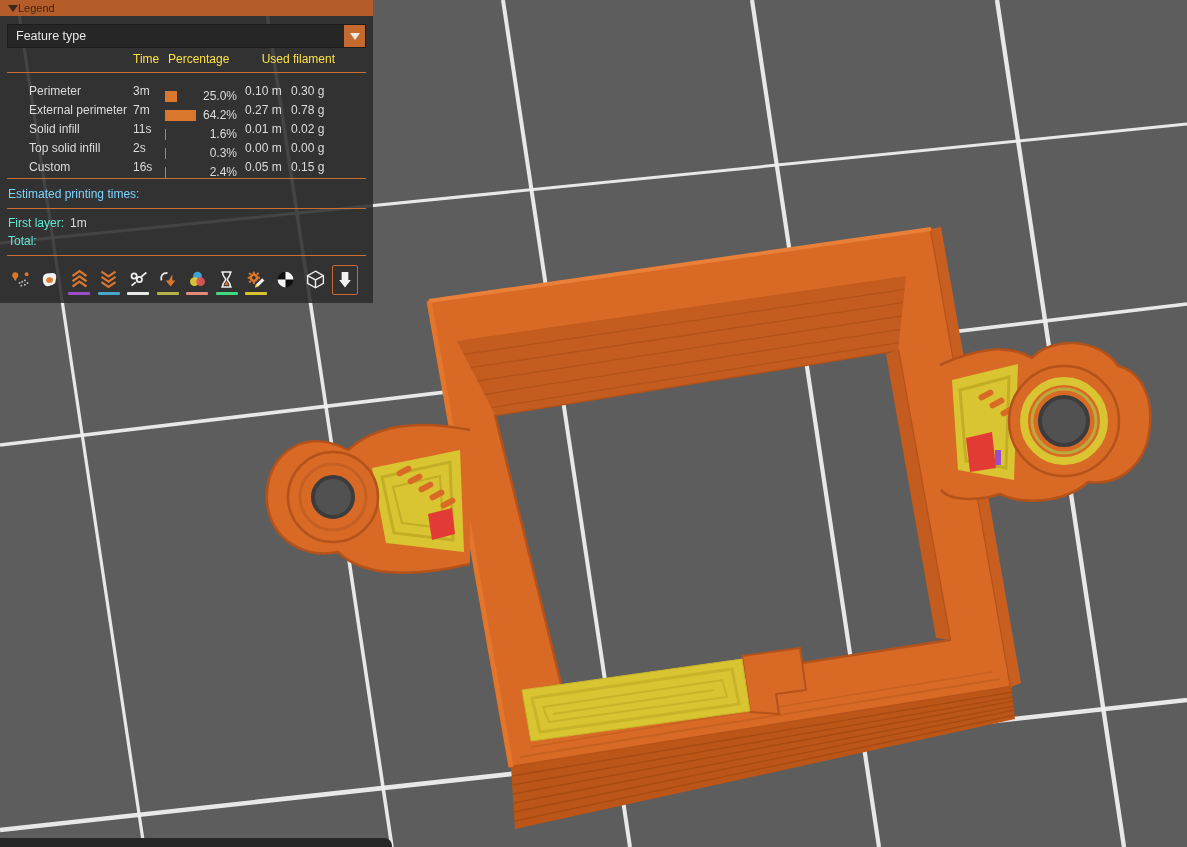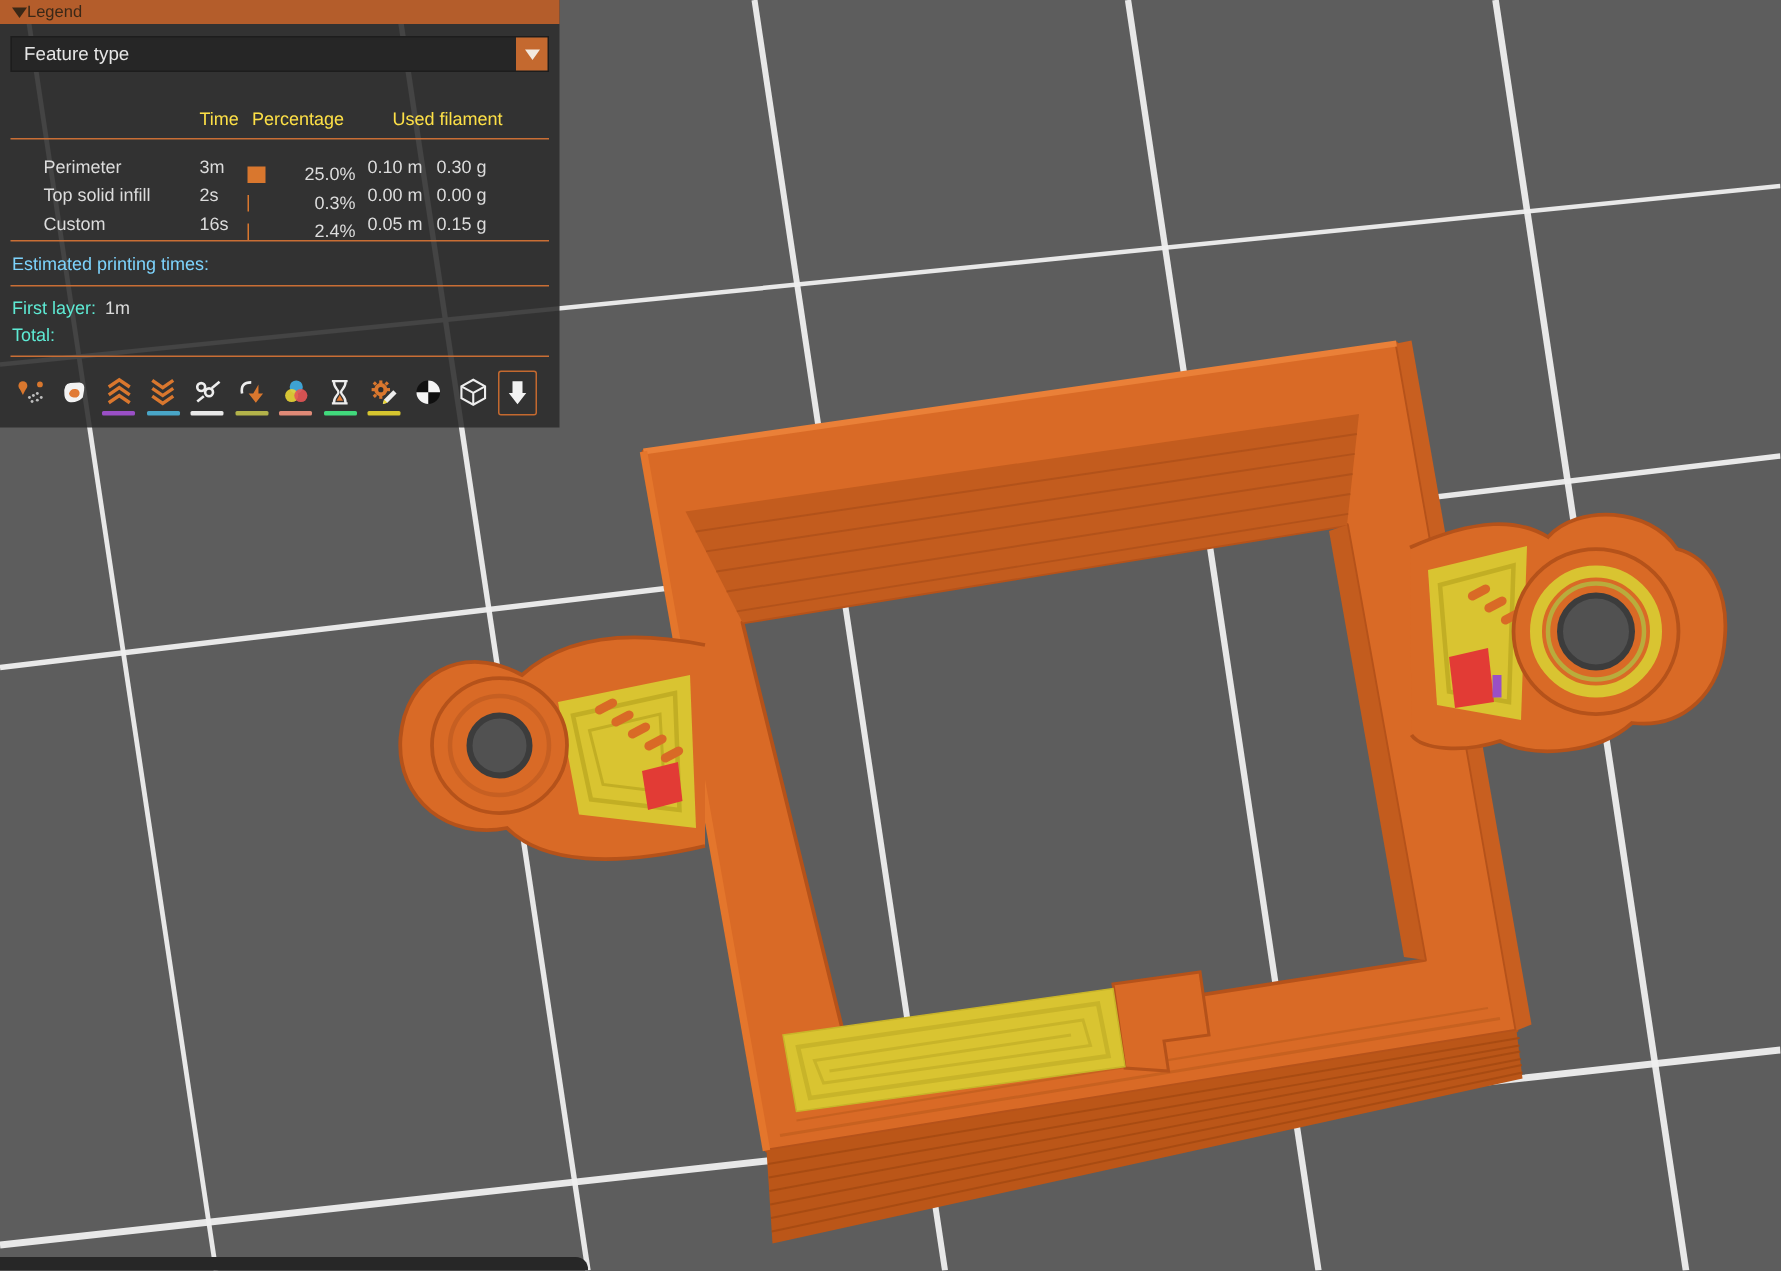--- a/index.html
+++ b/index.html
@@ -8,21 +8,21 @@
   svg.scene{position:absolute;left:0;top:0;display:block;}
   
   .legend{position:absolute;left:0;top:0;width:373px;background:rgba(44,44,44,0.88);
     color:#dcdcdc;font-size:12px;z-index:5;}
   .legend-header{height:16px;background:#b45d2b;display:flex;align-items:center;
     padding-left:8px;color:#3a2817;font-size:11px;}
   .tri-dn{width:0;height:0;border-left:5px solid transparent;border-right:5px solid transparent;
     border-top:7px solid #3a2817;}
   .legend-body{padding:8px 7px 6px 7px;}
   .dropdown{height:22px;background:#262626;border:1px solid #1d1d1d;display:flex;
-    align-items:center;position:relative;margin-bottom:22px;}
+    align-items:center;position:relative;margin-bottom:2px;}
   .dropdown .dd-label{padding-left:8px;color:#e6e6e6;font-size:12.5px;}
   .dd-btn{position:absolute;right:0;top:0;width:21px;height:22px;background:#c4692f;
     display:flex;align-items:center;justify-content:center;}
   .dd-btn .tri{width:0;height:0;border-left:5px solid transparent;border-right:5px solid transparent;
     border-top:7px solid #f2e9df;}
   .grid-row{display:grid;grid-template-columns:22px 104px 31px 81px 46px 44px;
     align-items:center;height:19px;}
   .thead{color:#fde047;height:17px;}
   .thead .h-used{grid-column:5/7;text-align:right;}
   .swatch{width:13px;height:13px;border-radius:1px;}
@@ -171,20 +171,42 @@
             <span>Perimeter</span>
             <span>3m</span>
             <span class="cell-pct">
               <span class="bar" style="width: 12px;"></span>
               <span class="pctxt">25.0%</span>
             </span>
             <span>0.10 m</span>
             <span>0.30 g</span>
           </div>
           <div class="grid-row">
+            <span><span class="swatch" style="background: rgb(237, 126, 49);"></span></span>
+            <span>External perimeter</span>
+            <span>7m</span>
+            <span class="cell-pct">
+              <span class="bar" style="width: 31px;"></span>
+              <span class="pctxt">64.2%</span>
+            </span>
+            <span>0.27 m</span>
+            <span>0.78 g</span>
+          </div>
+          <div class="grid-row">
+            <span><span class="swatch" style="background: rgb(154, 79, 198);"></span></span>
+            <span>Solid infill</span>
+            <span>11s</span>
+            <span class="cell-pct">
+              <span class="bar" style="width: 1px;"></span>
+              <span class="pctxt">1.6%</span>
+            </span>
+            <span>0.01 m</span>
+            <span>0.02 g</span>
+          </div>
+          <div class="grid-row">
             <span><span class="swatch" style="background: rgb(234, 62, 58);"></span></span>
             <span>Top solid infill</span>
             <span>2s</span>
             <span class="cell-pct">
               <span class="bar" style="width: 1px;"></span>
               <span class="pctxt">0.3%</span>
             </span>
             <span>0.00 m</span>
             <span>0.00 g</span>
           </div>

